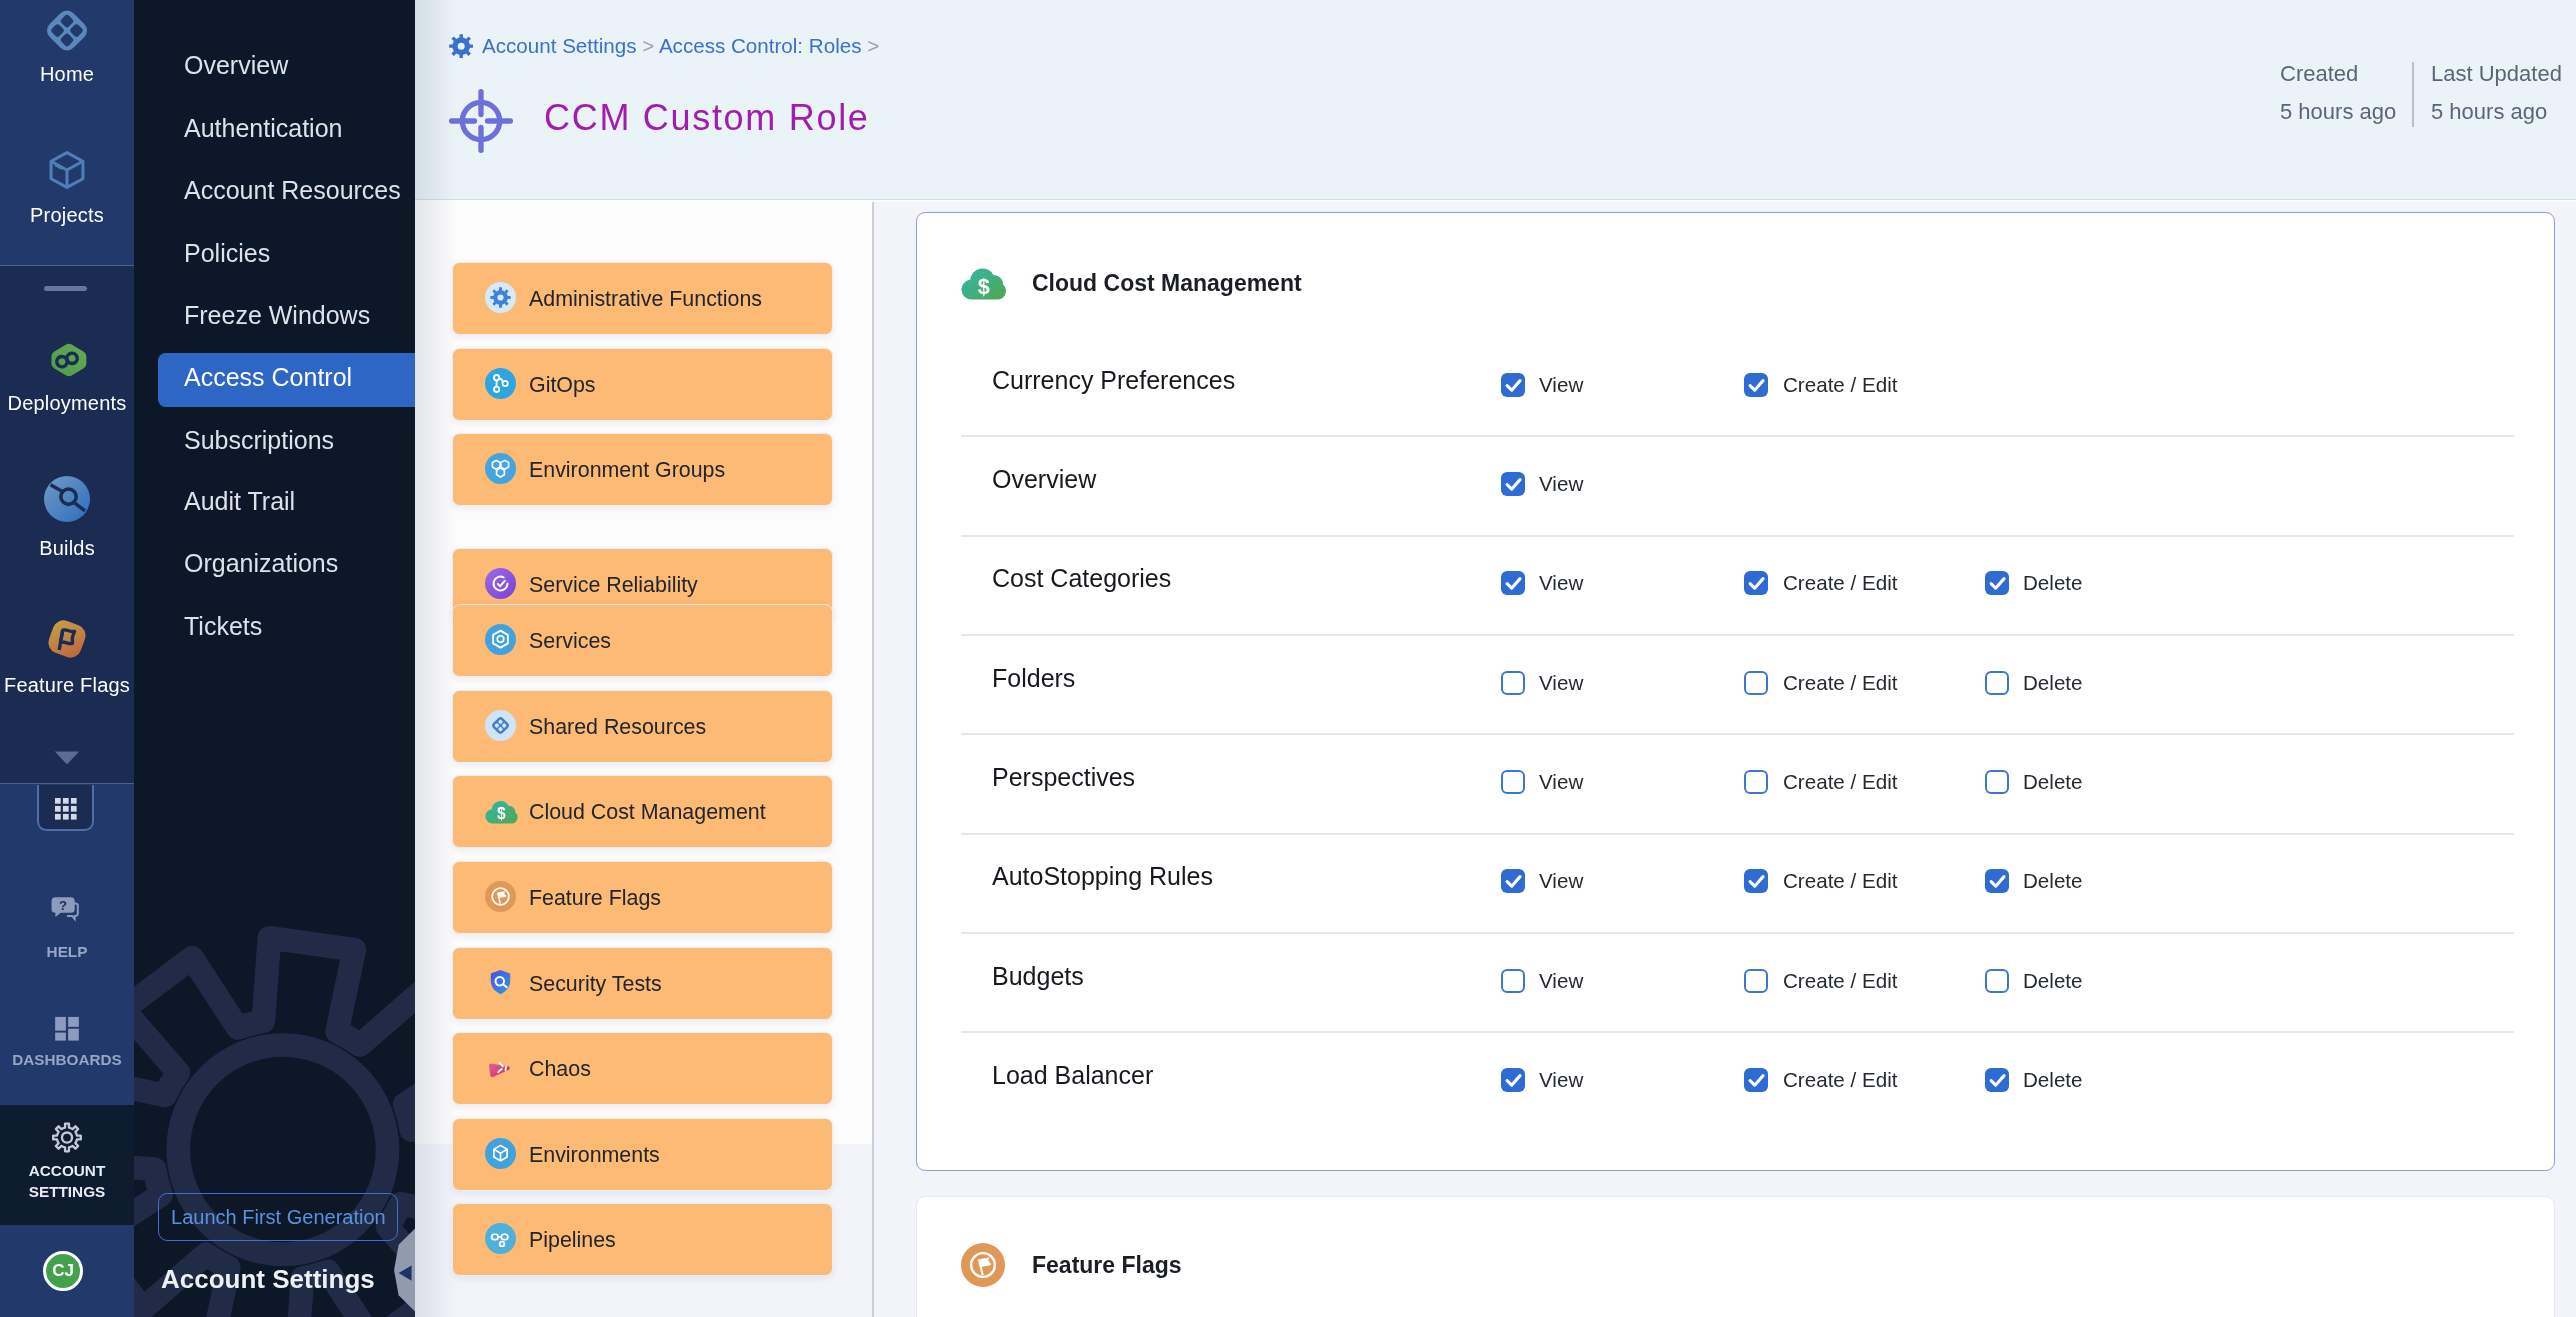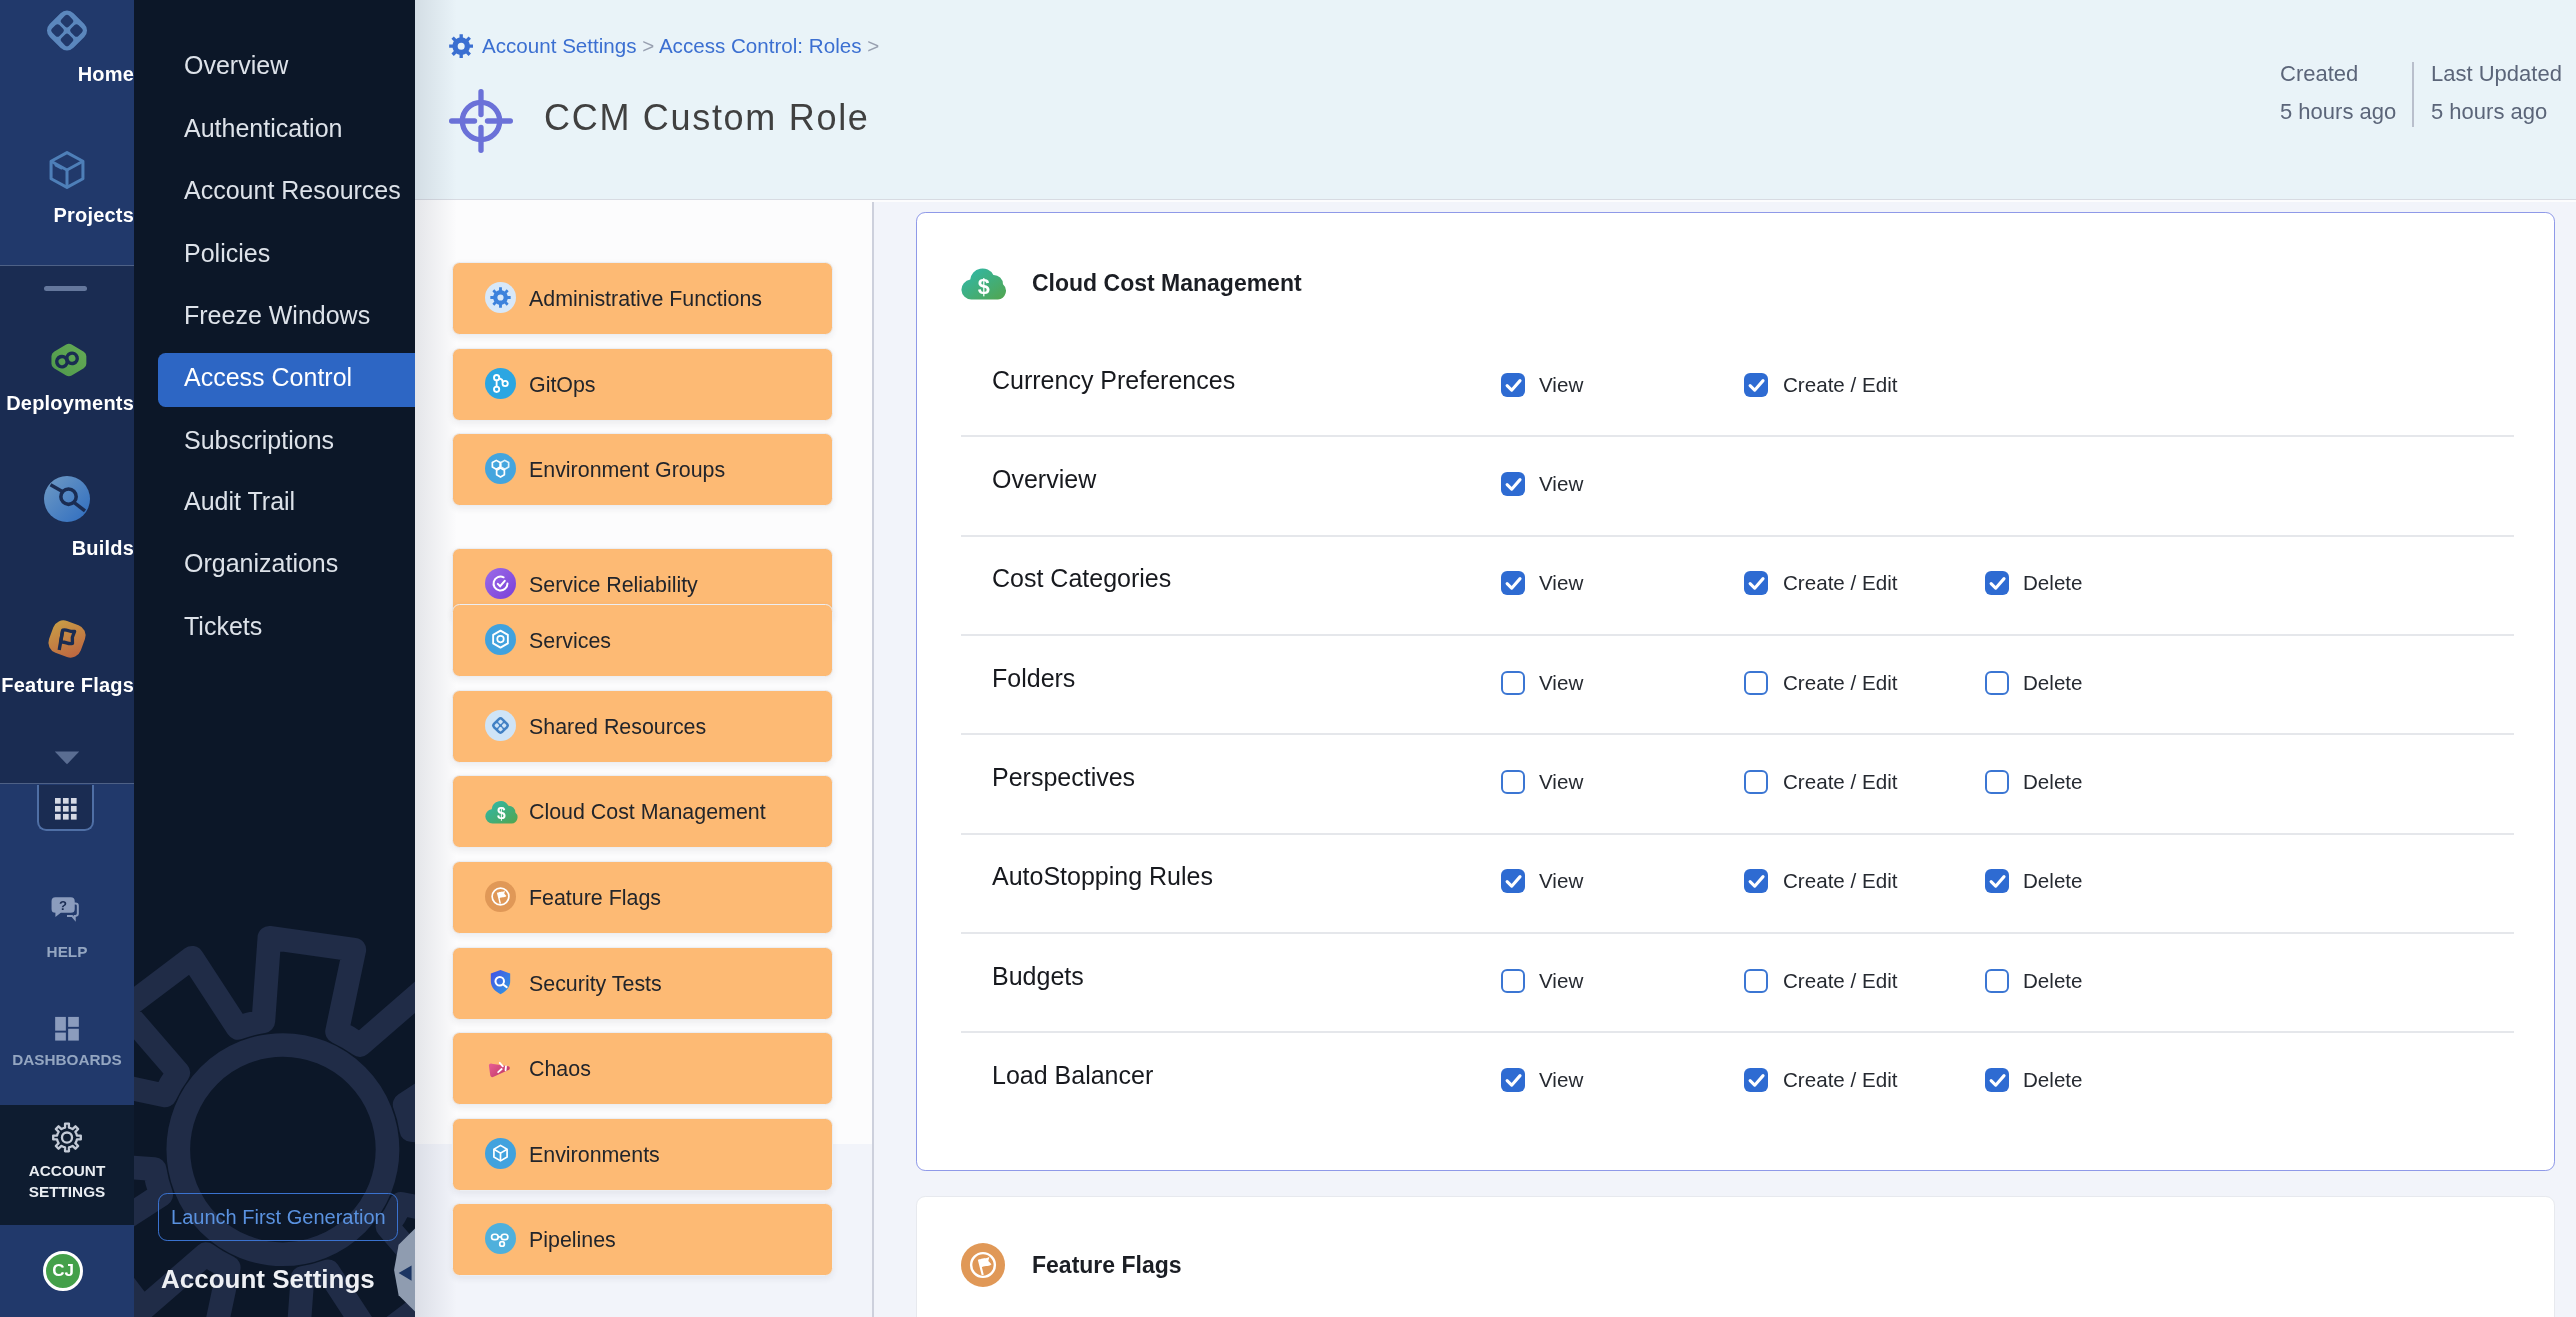--- a/index.html
+++ b/index.html
@@ -1,31 +1,31 @@
 <!DOCTYPE html>
 <html style="font-size:12.2px"><head><meta charset="utf-8"><style>
 *{margin:0;padding:0;box-sizing:border-box}
 html,body{width:2576px;height:1318px;overflow:hidden;font-family:"Liberation Sans",sans-serif;background:#f2f4fa}
 .abs{position:absolute}
 #nav1{position:absolute;left:0;top:0;width:134px;height:1318px;background:#21396b;z-index:30}
 #nav1 .sec2{position:absolute;left:0;top:265px;width:134px;height:519px;background:#1a2c52;border-top:1.5px solid rgba(130,150,185,.5);border-bottom:1.5px solid rgba(130,150,185,.5)}
-#nav1 .lbl{position:absolute;width:134px;text-align:right;color:#fff;font-size:20px;font-weight:700;letter-spacing:0.2px}
+#nav1 .lbl{position:absolute;width:134px;text-align:center;color:#fff;font-size:20px;font-weight:400;letter-spacing:0.2px}
 #nav1 .glbl{position:absolute;width:134px;text-align:center;color:#94a6c1;font-size:15.3px;font-weight:600}
 #nav1 .ic{position:absolute;left:50%;transform:translateX(-50%)}
 #actblock{position:absolute;left:0;top:1105px;width:134px;height:120px;background:#0e1c30}
 #nav2{position:absolute;left:134px;top:0;width:281px;height:1318px;background:#0c1728;z-index:20;overflow:hidden}
 #nav2 .it{position:absolute;left:50px;color:#dde2e9;font-size:25px;white-space:nowrap}
 #hl{position:absolute;left:24px;top:353px;width:257px;height:54px;background:#2d66c4;border-radius:7.6px 0 0 7.6px}
 #launch{position:absolute;left:24.4px;top:1193px;width:240px;height:48px;border:1.5px solid #3a72cf;border-radius:9.2px;color:#5a92e0;font-size:20px;text-align:center;line-height:46px}
 #astitle{position:absolute;left:27px;top:1264px;color:#eef0f4;font-size:26px;font-weight:700}
 #main{position:absolute;left:415px;top:0;width:2161px;height:1144px;background:#fcfcfd}
 #hdr{position:absolute;left:0;top:0;width:2161px;height:200px;background:#e9f3f8;border-bottom:1.5px solid #d8dbe2}
 .bc{position:absolute;top:34px;font-size:20.6px;color:#3b6fd1;white-space:nowrap}
 .bcsep{color:#98a0b0}
-#title{position:absolute;left:129px;top:97px;font-size:36px;letter-spacing:1.7px;color:#404040}
+#title{position:absolute;left:129px;top:97px;font-size:36px;letter-spacing:1.7px;color:#a21caf}
 .meta{position:absolute;top:55px;font-size:22px;color:#5b6579;line-height:38px}
 #rightbg{position:absolute;left:458px;top:202px;width:1703px;height:1116px;background:#f2f4fa}
 #vdiv{position:absolute;left:457px;top:202px;width:1.5px;height:1116px;background:#cdd0dc}
 .card{position:absolute;left:37px;width:381px;height:73px;background:#fdba74;border:1.5px solid #eceef2;border-radius:7.6px;box-shadow:0 2.3px 6.1px rgba(40,41,61,.07)}
 .card .ci{position:absolute;left:32px;top:50%;transform:translateY(-50%)}
 .card .ct{position:absolute;left:76px;top:50%;transform:translateY(-50%);font-size:21.4px;color:#22252b;white-space:nowrap}
 #panel{position:absolute;left:501px;top:212px;width:1639px;height:959px;background:#fff;border:1.5px solid #8f99e8;border-radius:9.2px}
 #ffpanel{position:absolute;left:501px;top:1196px;width:1639px;height:229px;background:#fff;border:1.5px solid #e7e9ee;border-radius:9.2px}
 .ptitle{position:absolute;left:115px;font-size:23px;font-weight:700;color:#1b1e24;white-space:nowrap}
 .rlabel{position:absolute;left:75px;font-size:25px;color:#17191e;white-space:nowrap}

